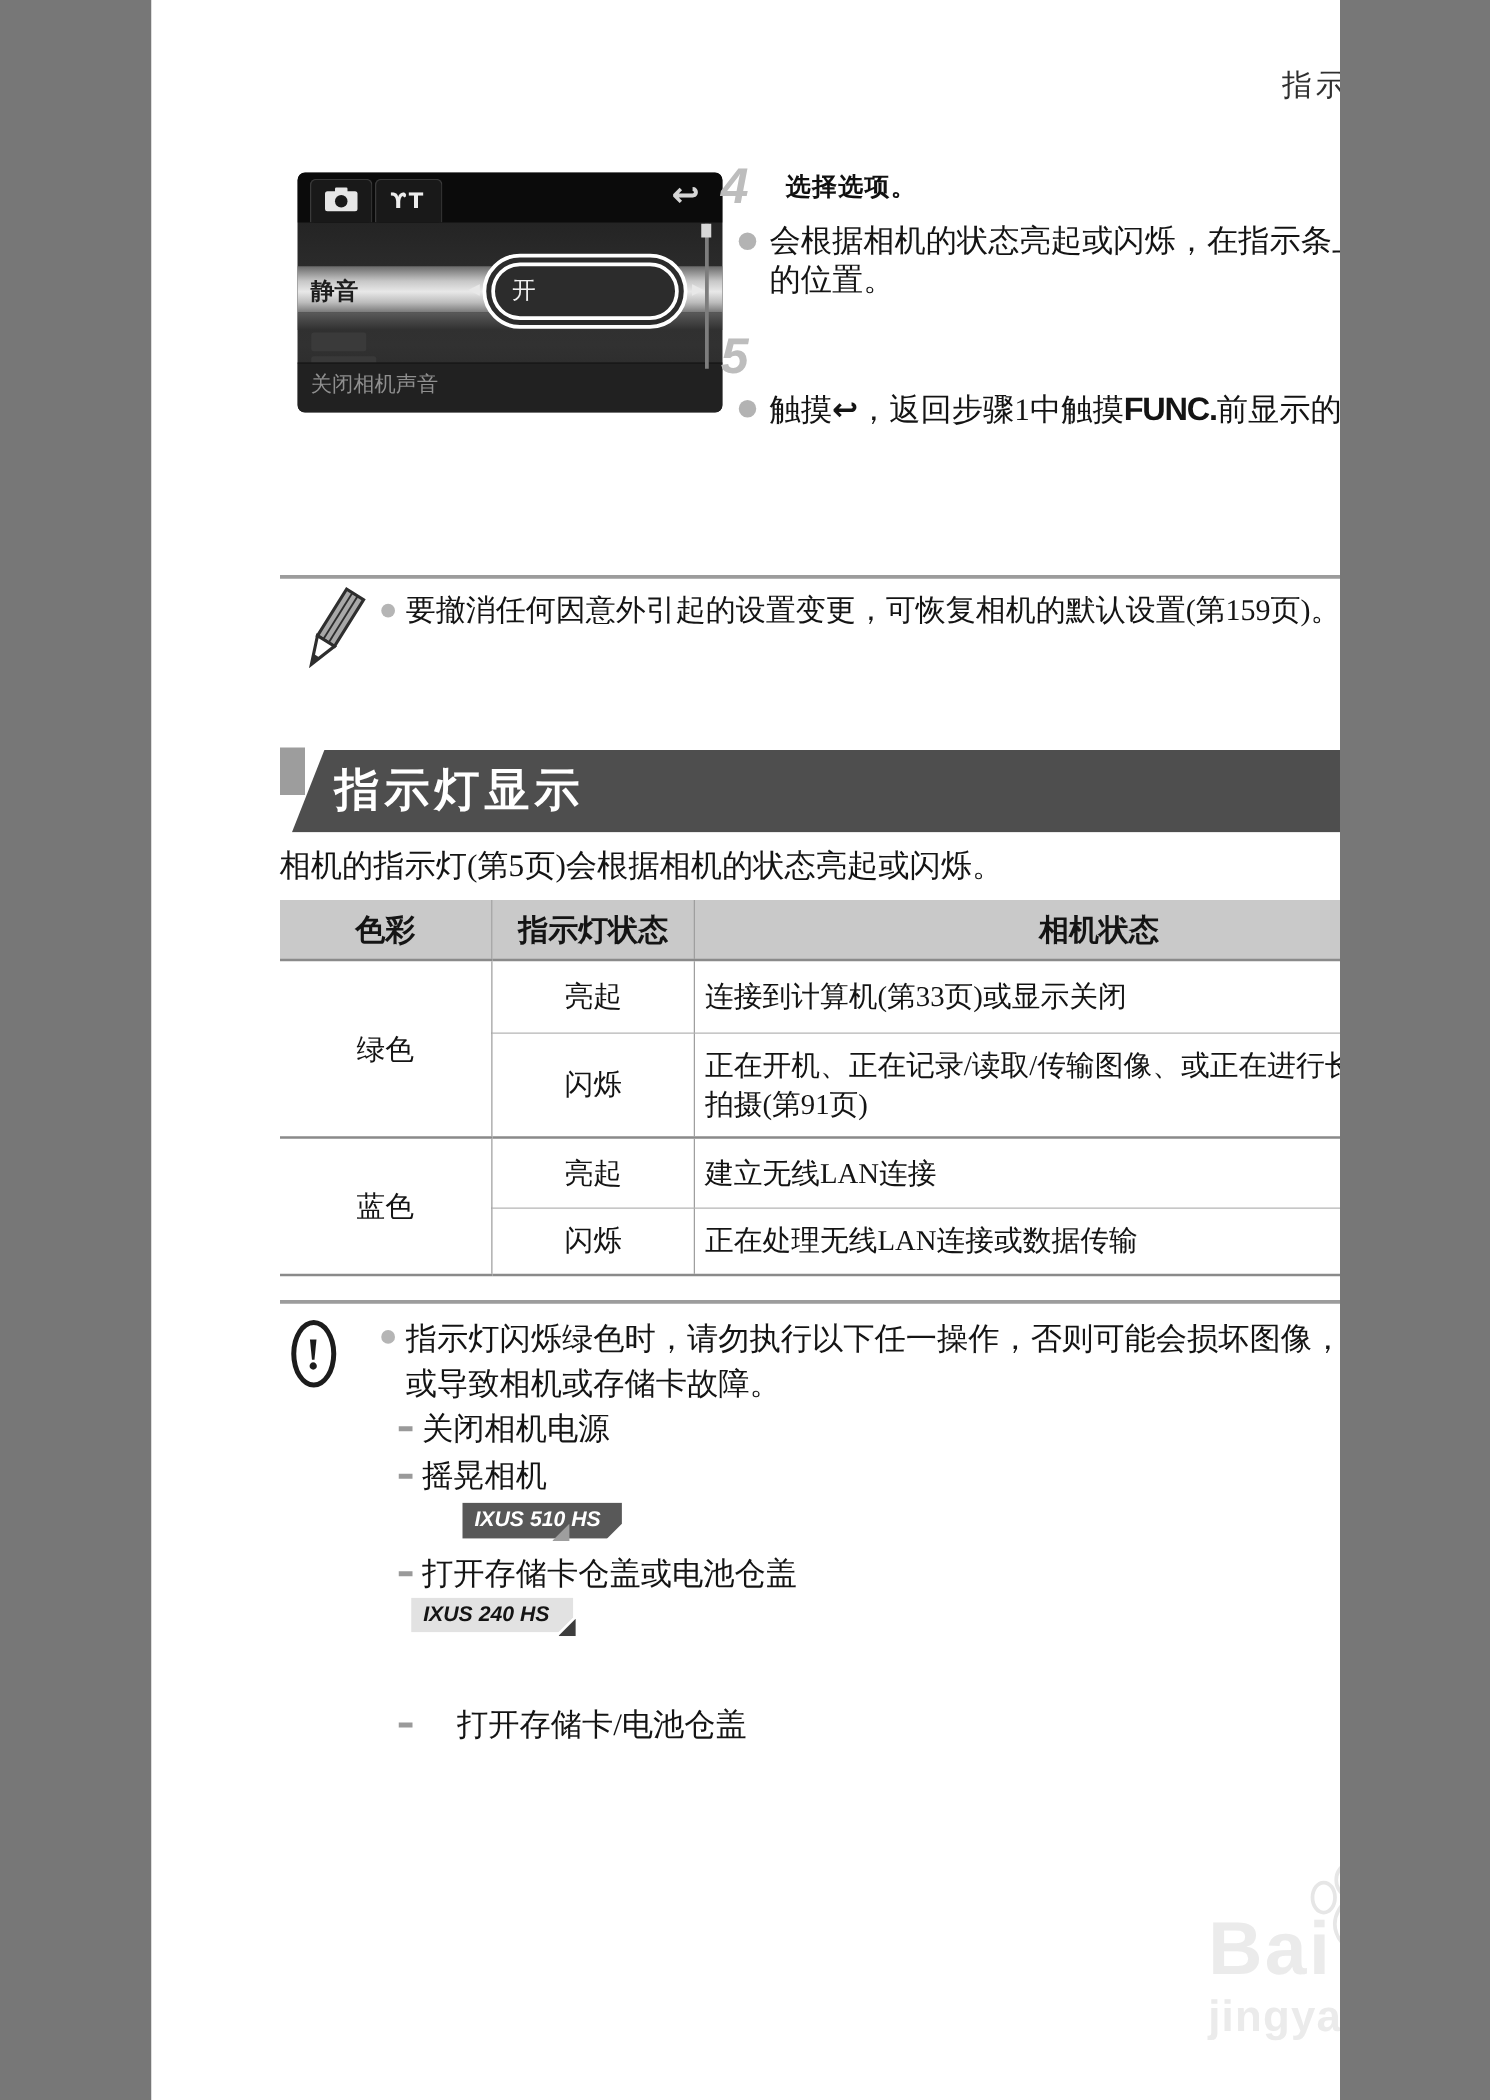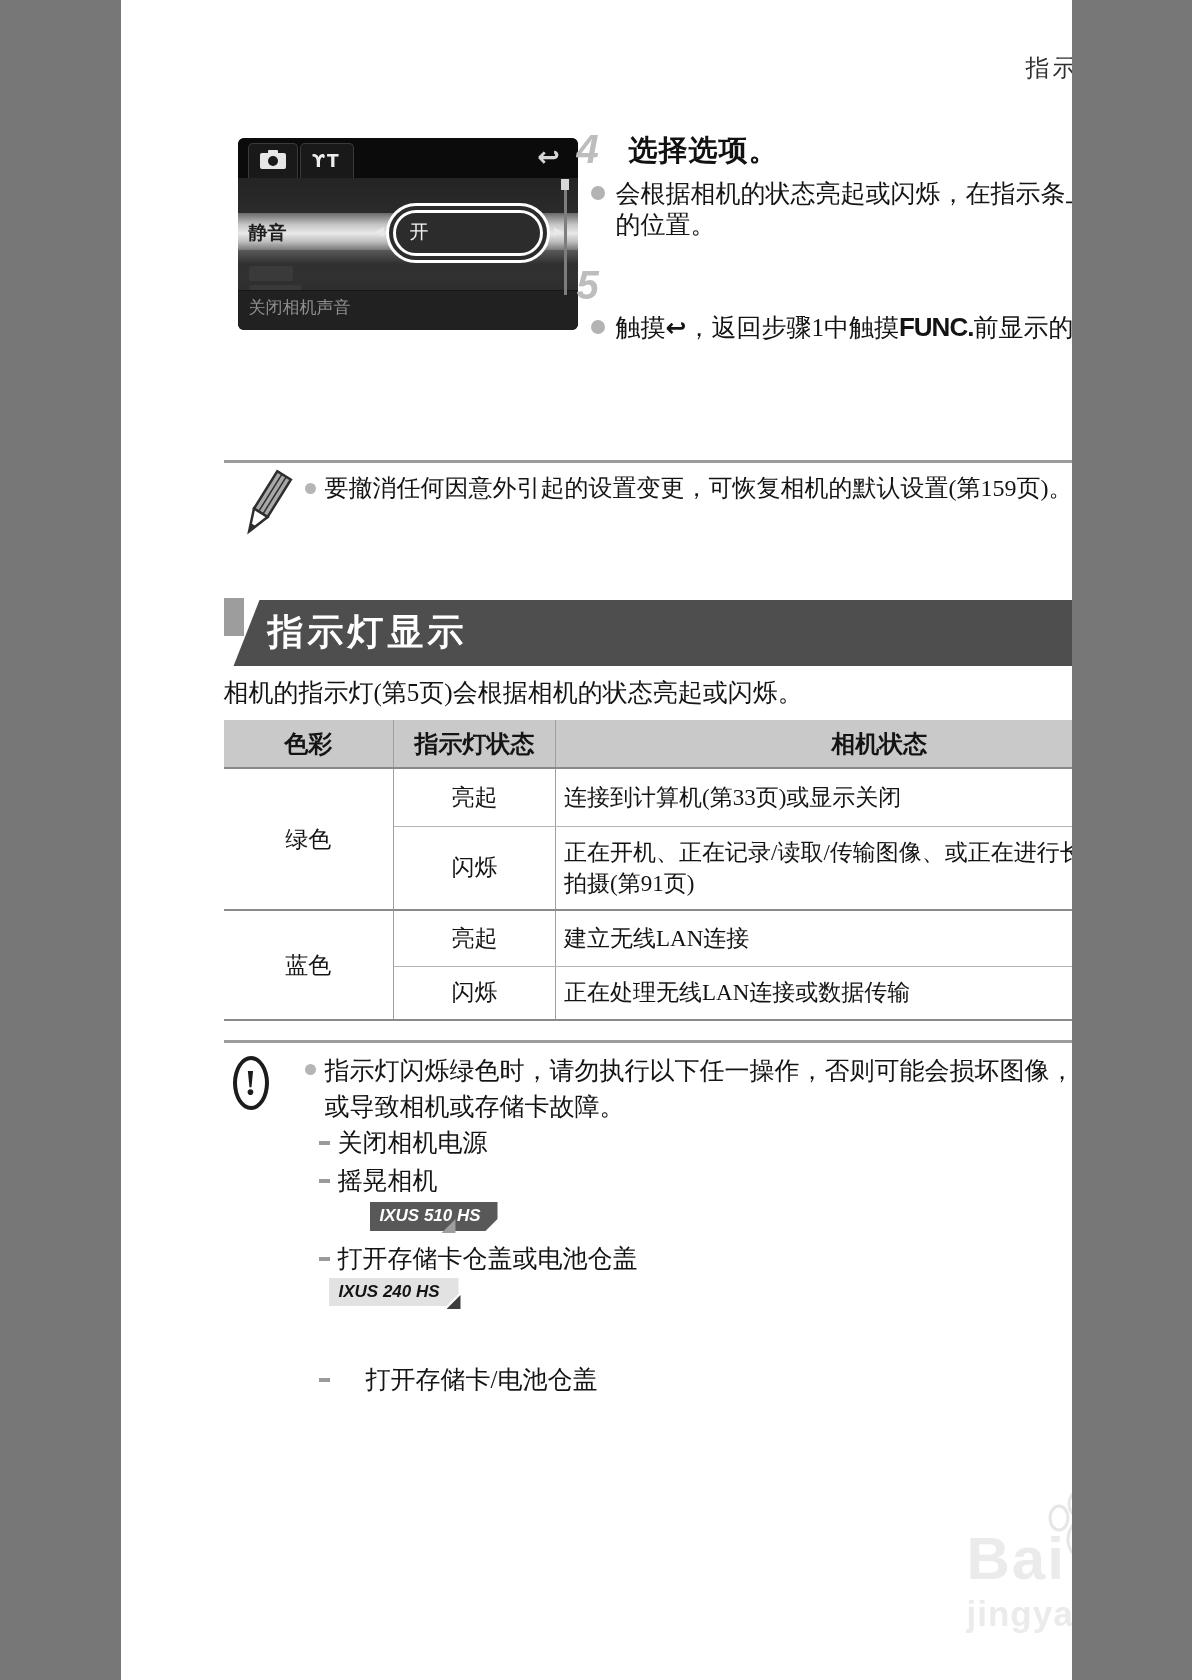--- a/index.html
+++ b/index.html
@@ -48,21 +48,21 @@
   .cam-knob { position:absolute; left:323px; top:41px; width:8px; height:11px; background:#d8d8d8; }
   .cam-lens-body { width:26px; height:16px; background:#e6e6e6; border-radius:2px; position:relative; }
   .cam-lens-body::before { content:""; position:absolute; left:8px; top:-3px; width:10px; height:4px; background:#e6e6e6; border-radius:1px; }
   .cam-lens { position:absolute; left:8px; top:3px; width:10px; height:10px; background:#191919; border-radius:50%; }
 
   
   .steps { position:absolute; left:450px; top:128px; width:640px; }
   .step-head { display:flex; align-items:flex-start; }
   .step-num { width:44px; text-align:left; font-family:"Liberation Sans",sans-serif; font-style:italic;
     font-weight:bold; font-size:40px; line-height:42px; color:#bdbdbd; flex:none; padding-left:6px; }
-  .step-title { font-family:"Liberation Sans",sans-serif; font-weight:bold; font-size:29px; line-height:44px;
+  .step-title { font-family:"Liberation Sans",sans-serif; font-weight:bold; font-size:20px; line-height:44px;
     letter-spacing:1px; color:#111; white-space:nowrap; margin-left:14px; }
   .blist { margin:6px 0 0 20px; }
   .bitem { display:flex; margin-bottom:4px; }
   .bdot { flex:none; width:14px; height:14px; border-radius:50%; background:#b3b3b3; margin:8px 11px 0 0; }
   .btext { font-size:25px; line-height:31px; color:#141414; }
   .step5 { margin-top:24px; }
   .ret-glyph { font-family:"DejaVu Sans",sans-serif; font-weight:bold; }
   .func { font-family:"Liberation Sans",sans-serif; font-weight:bold; font-size:26px; letter-spacing:-1px; }
 
   

